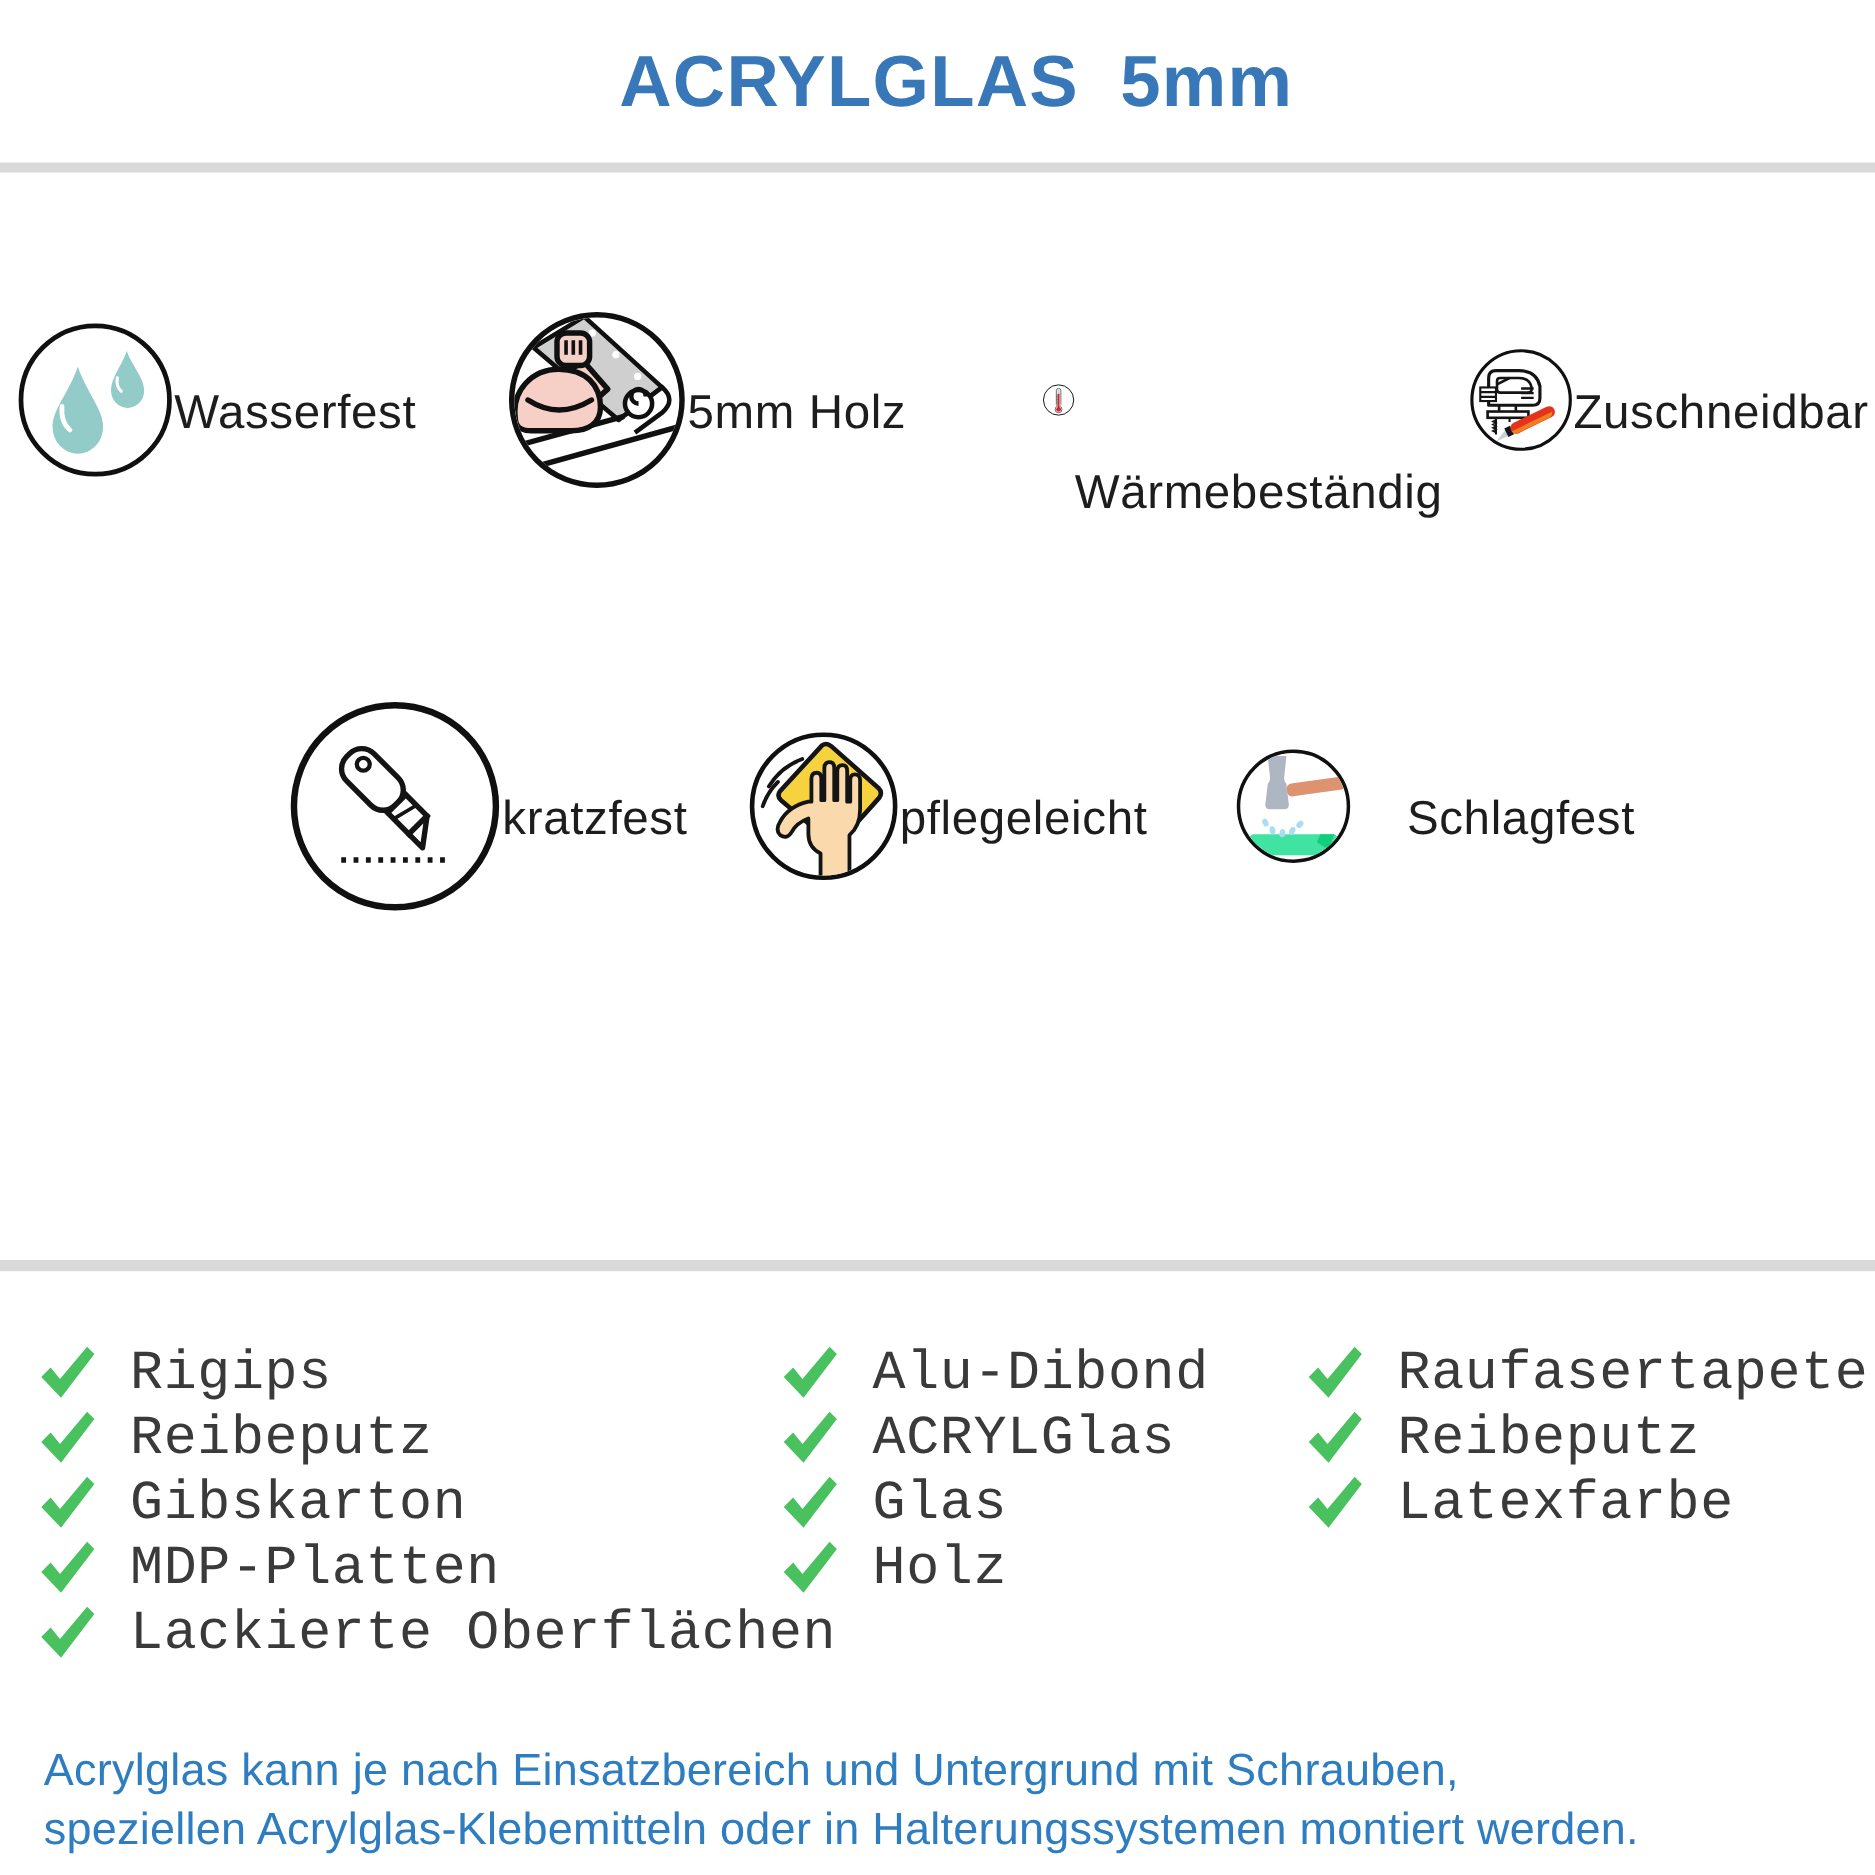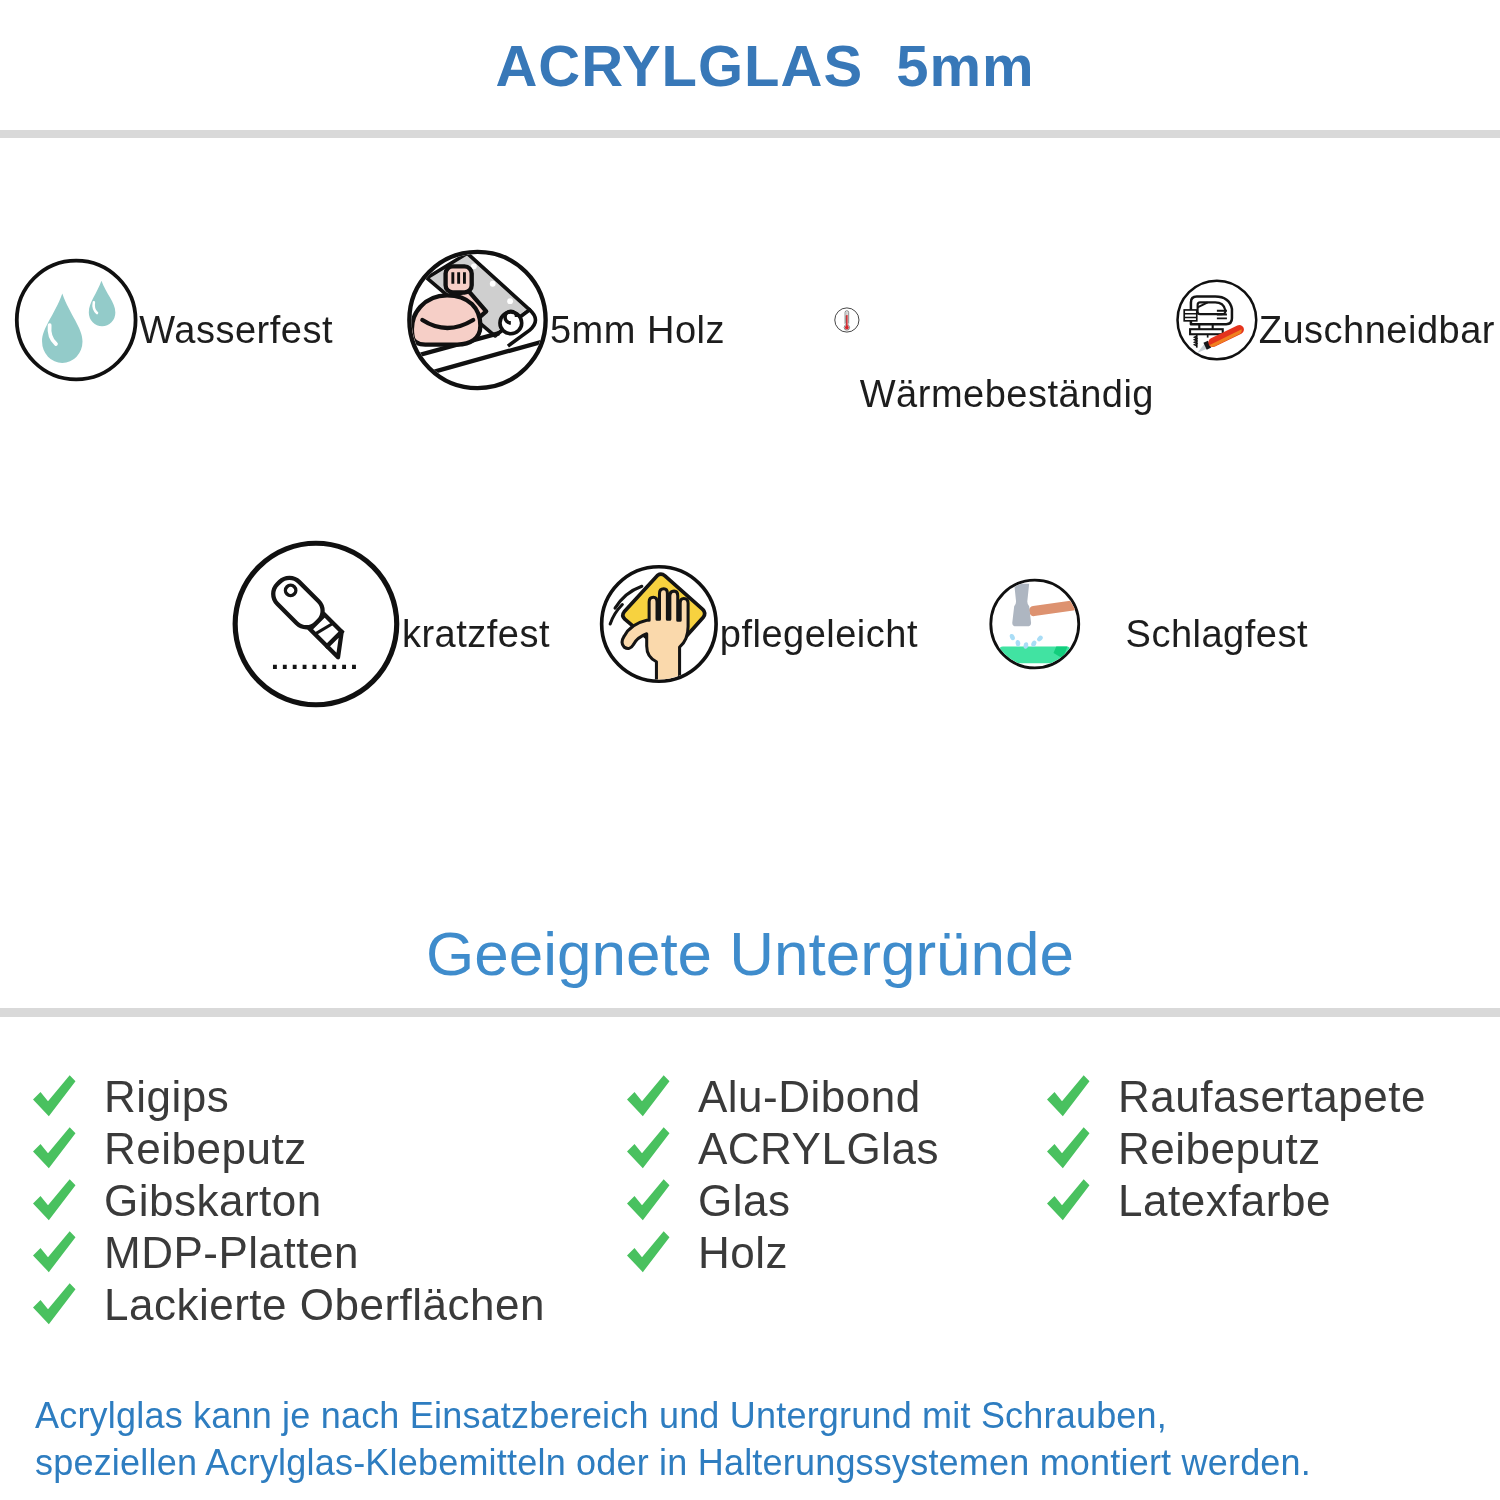--- a/index.html
+++ b/index.html
@@ -8,28 +8,28 @@
   .page-title{position:absolute;top:32px;left:0;width:100%;text-align:center;
           font-size:58px;font-weight:700;color:#3878B8;letter-spacing:1px;word-spacing:16px;padding-left:15px;}
   .bar{position:absolute;left:0;width:100%;background:#D9D9D9;}
   .bar1{top:130px;height:8px;}
   .bar2{top:1008px;height:9px;}
   .feature{position:absolute;width:320px;display:flex;flex-direction:row;align-items:center;}
   .feature .circle{width:192px;height:192px;}
   .feature .circle svg{display:block;width:100%;height:100%;}
   .feature .flabel{margin-top:20px;font-size:38px;font-weight:400;color:#1D1D1D;
           letter-spacing:0.5px;white-space:nowrap;}
-  .row1{top:224px;} .row2{top:528px;}
+  .row1{top:224px;} .row2{top:549px;}
   .f1{left:13px;} .f2{left:405px;} .f3{left:834px;align-items:flex-end;} .f4{left:1175px;}
   .f5{left:230px;} .f6{left:598px;} .f7{left:988px;gap:44px;}
   .subtitle{position:absolute;top:918px;left:0;width:100%;text-align:center;
           font-size:62px;font-weight:500;color:#3F8CCC;}
   .list{position:absolute;top:1072px;}
   .listc1{left:28px;} .listc2{left:622px;} .listc3{left:1042px;}
-  .lrow{display:flex;align-items:flex-start;height:52px;}
+  .lrow{display:flex;align-items:flex-end;height:52px;font-family:Liberation Mono, monospace;}
   .lrow svg{width:50px;height:50px;flex:none;}
   .lrow span{margin-left:26px;font-size:44px;color:#3A3A3A;letter-spacing:0.5px;white-space:nowrap;}
   .footer{position:absolute;left:35px;top:1392px;font-size:36px;line-height:47px;
           color:#2E7DC0;letter-spacing:0.2px;white-space:nowrap;}
 </style>
 </head>
 <body>
 
 <div class="canvas">
 
@@ -178,21 +178,20 @@
           <g transform="rotate(-8 92 74)">
             <rect x="88" y="62" width="104" height="22" rx="10" fill="#DD9270"></rect>
           </g>
           <path d="M56,14 L88,14 L84,52 Q84,58 88,62 L92,96 Q93,105 84,105 L60,105 Q51,105 52,96 L56,62 Q60,58 60,52 Z" fill="#AEB6C1"></path>
         </g>
       </svg>
     </div>
     <div class="flabel">Schlagfest</div>
   </div>
 
-  <div class="subtitle">Geeignete Untergründe</div>
   <div class="bar bar2"></div>
 
   <div class="list listc1">
     <div class="lrow">
       <svg viewBox="0 0 60 60">
           <polygon points="6,33 15,24 24,35 50,4 57,11 25,53" fill="#49C15F"></polygon>
         </svg>
       <span>Rigips</span>
     </div>
     <div class="lrow">

